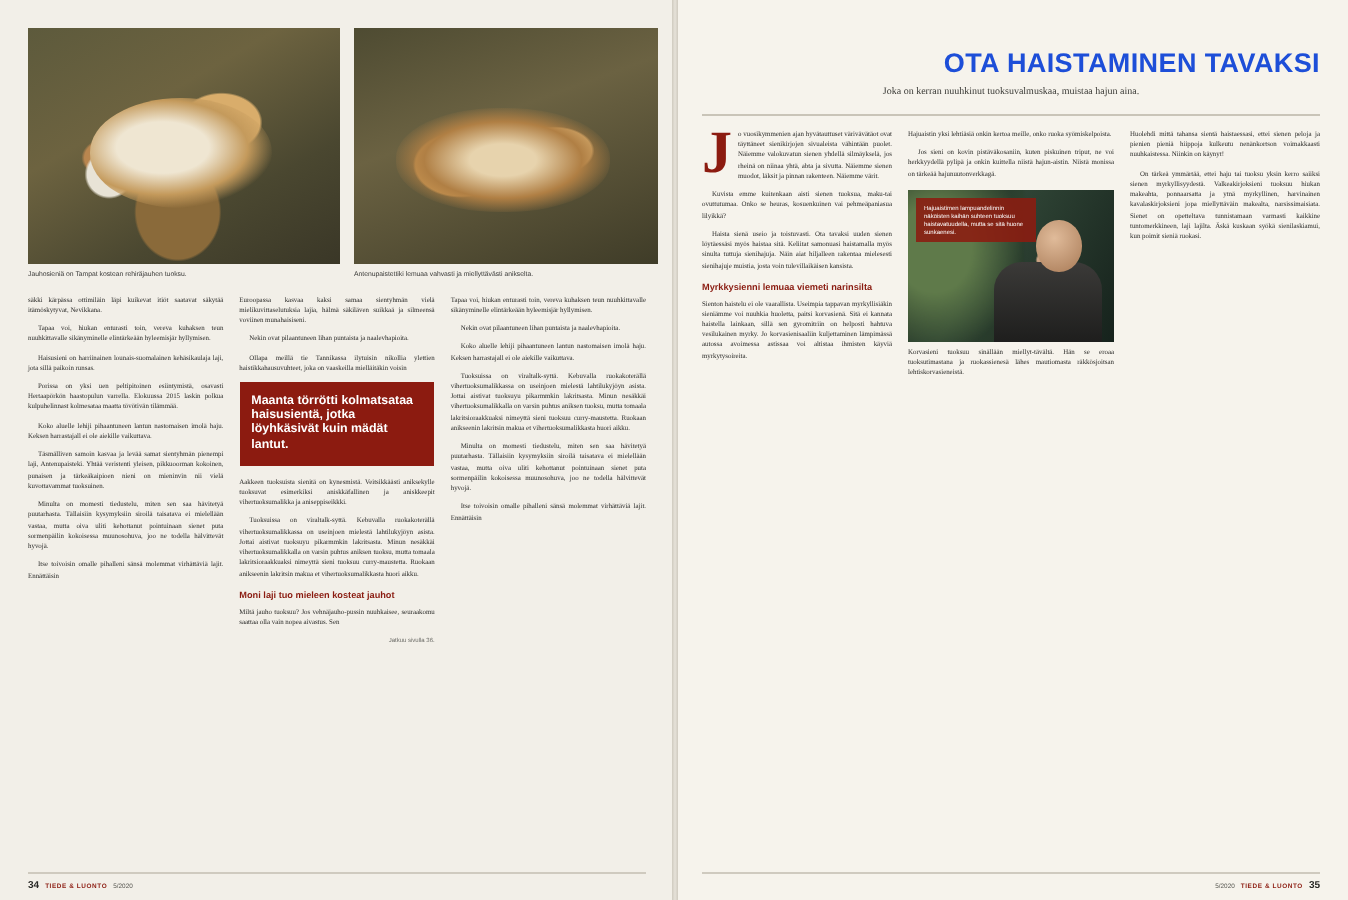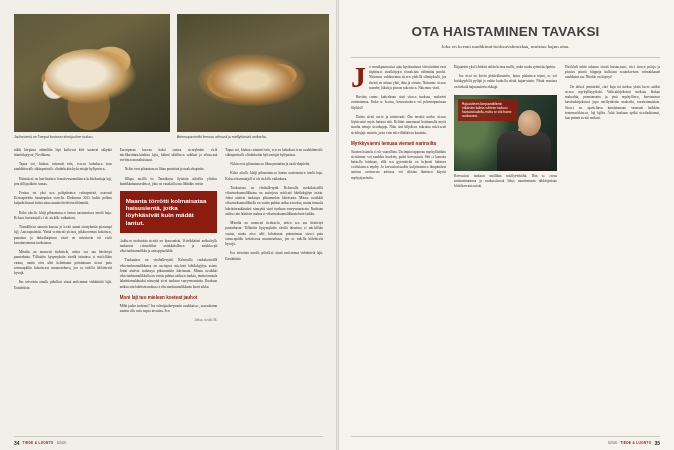--- a/index.html
+++ b/index.html
@@ -54,22 +54,22 @@
   .sub{font-size:4.6px;line-height:1.25;font-weight:bold;color:#8a1b10;margin:5px 0 3px 0;
     font-family:"Liberation Sans",sans-serif;}
 
   .pullbox{background:#8c1b10;color:#fff;padding:6px 6px 7px 6px;margin:4px 0 6px 0;}
   .pullbox .t{font-size:6.2px;line-height:1.16;font-weight:bold;
     font-family:"Liberation Sans",sans-serif;}
   .credit{font-size:3px;color:#6b6b66;text-align:right;margin-top:4px;
     font-family:"Liberation Sans",sans-serif;}
 
   
-  .headline{font-size:13.5px;font-weight:bold;color:#404040;letter-spacing:.2px;
-    font-family:"Liberation Sans",sans-serif;margin:10px 0 0 0;text-align:center;}
+  .headline{font-size:13.5px;font-weight:bold;color:#1d4ed8;letter-spacing:.2px;
+    font-family:"Liberation Sans",sans-serif;margin:10px 0 0 0;text-align:right;}
   .standfirst{font-size:5px;color:#3a3a36;text-align:center;margin:5px 0 8px 0;
     font-family:"Liberation Serif",serif;}
   .rule{height:1px;background:#c9c4b8;margin:6px 0 7px 0;}
   .rcols{display:flex;gap:8px;}
   .rcol{width:103px;}
   .dropcap{float:left;font-size:30px;line-height:22px;font-weight:bold;color:#8c1b10;
     margin:1px 3px 0 0;font-family:"Liberation Serif",serif;}
 
   .photo-r{position:relative;width:103px;height:76px;overflow:hidden;margin:5px 0 3px 0;background:#2e2a26;}
   .img-c{position:absolute;inset:0;

